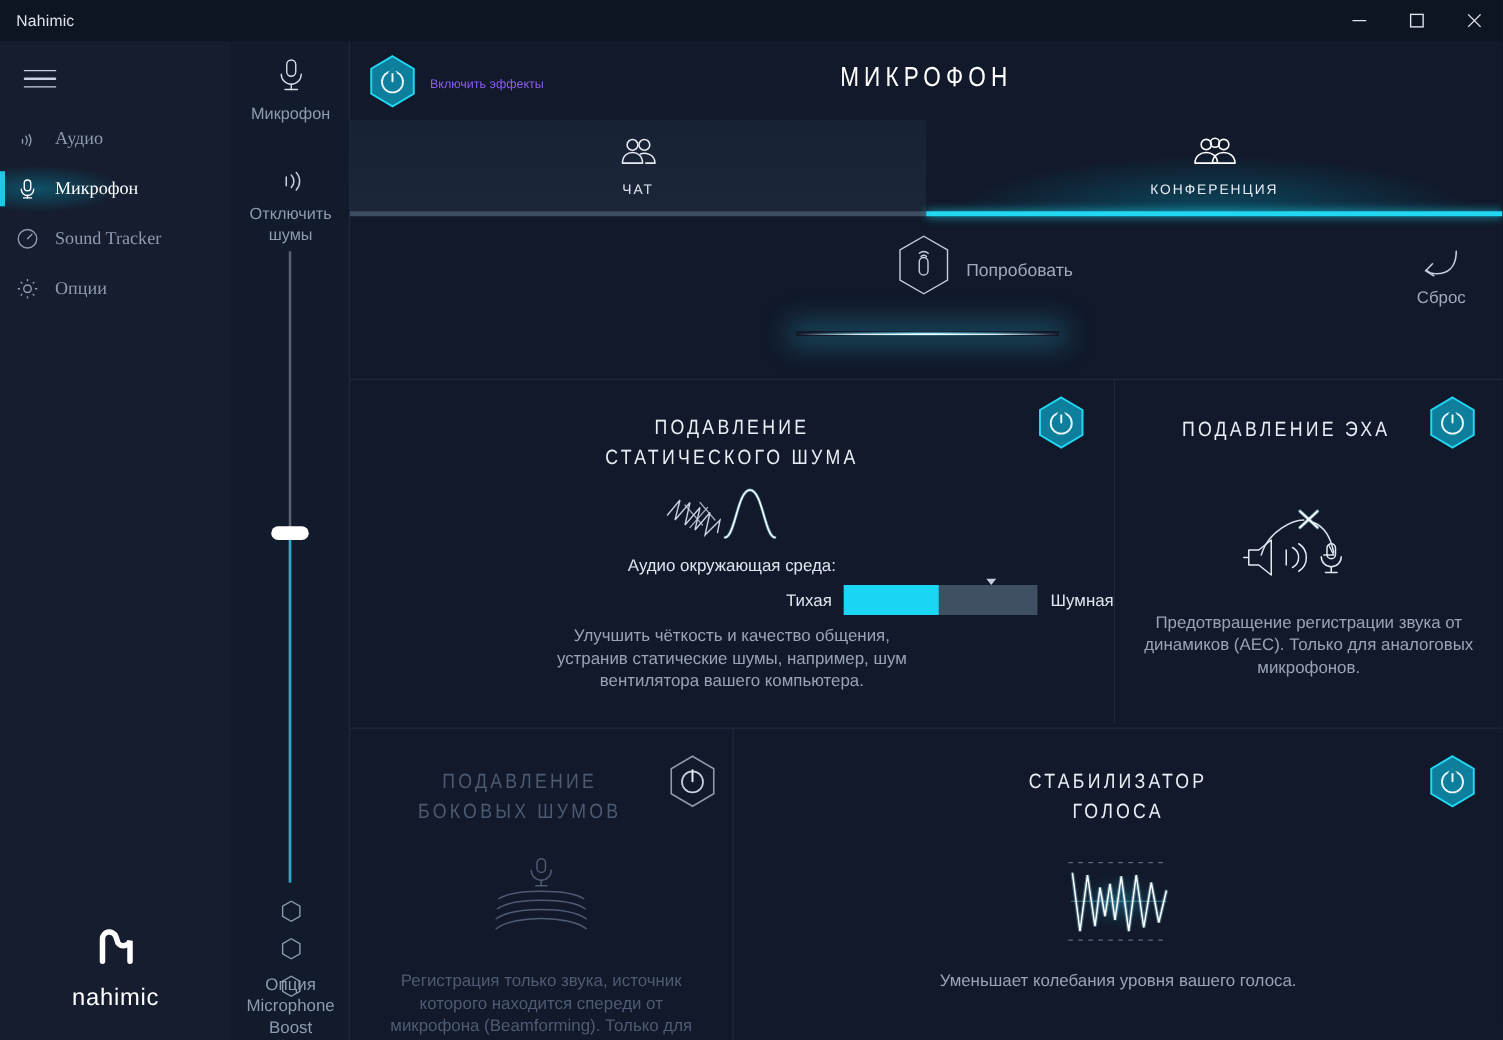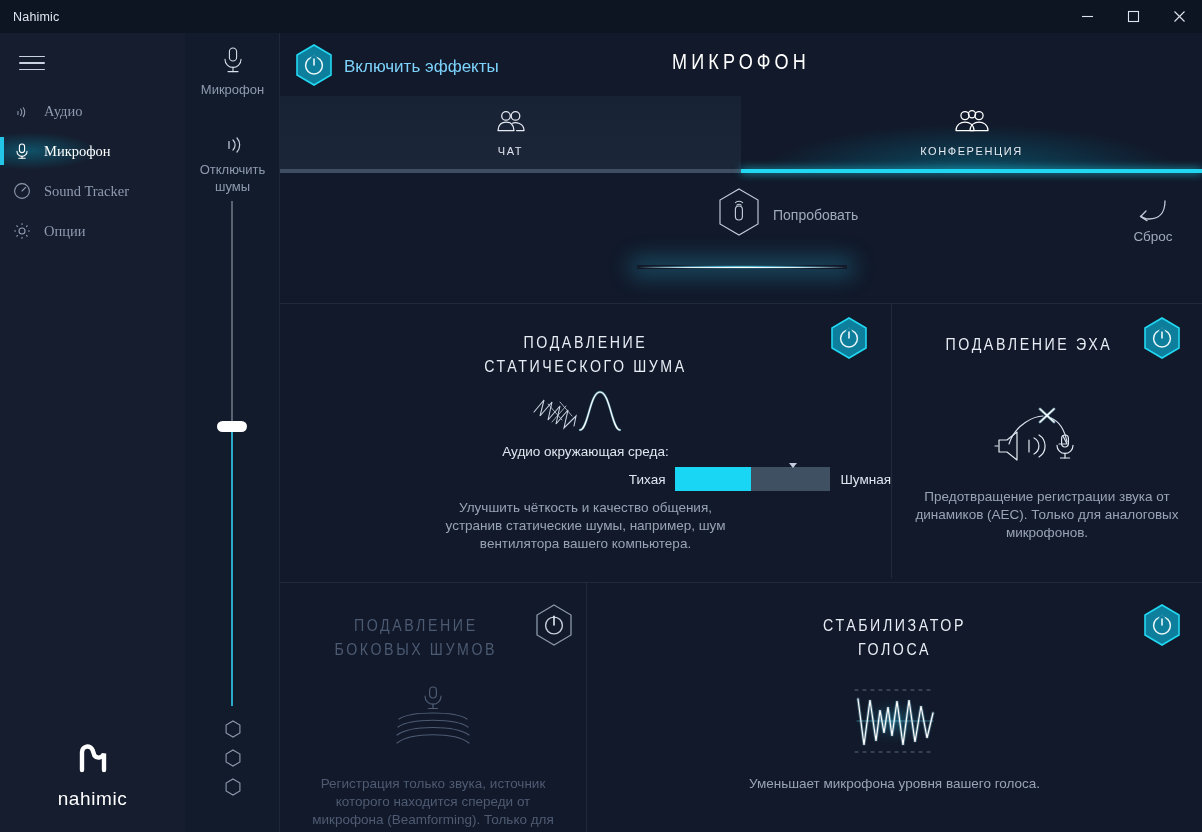--- a/index.html
+++ b/index.html
@@ -85,21 +85,21 @@
   #hexdots { position:absolute; left:0; top:686px; width:95px;
     display:flex; flex-direction:column; align-items:center; gap:5px; }
   #opt-label { position:absolute; left:0; top:746px; width:95px; text-align:center;
     color:#8e9bb0; font-size:13.5px; line-height:17px; }
 
   
   #main { position:absolute; left:280px; top:33px; width:922px; height:799px; background:#11192a; }
 
   #topbar { position:absolute; left:0; top:0; width:922px; height:63px; }
   #enable-fx { position:absolute; left:14px; top:10px; display:flex; align-items:center; gap:10px; }
-  #enable-fx .efx-label { color:#7dd3fc; font-size:17px; }
+  #enable-fx .efx-label { color:#8b5cf6; font-size:10px; }
   #page-title {
     position:absolute; left:0; top:16px; width:922px; text-align:center;
     color:#ffffff; font-size:22px; letter-spacing:5px; font-stretch:condensed;
     font-family:"Liberation Sans Narrow","Liberation Sans",sans-serif;
     transform:scaleX(.82); transform-origin:center;
   }
 
   
   #tabs { position:absolute; left:0; top:63px; width:922px; height:73px; display:flex; }
   .tab {
@@ -288,20 +288,25 @@
             <polygon points="9,2 15.9,6 15.9,14 9,18 2.1,14 2.1,6"></polygon>
           </svg>
       </span>
       <span>
         <svg width="18" height="20" viewBox="0 0 18 20" fill="none" stroke="#8e9bb0" stroke-width="1.1">
             <polygon points="9,2 15.9,6 15.9,14 9,18 2.1,14 2.1,6"></polygon>
           </svg>
       </span>
     </div>
 
+    <div id="opt-label">
+      <span>Опция</span><br>
+      <span>Microphone</span><br>
+      <span>Boost</span>
+    </div>
   </div>
 
   <div id="main">
 
     <div id="topbar">
       <div id="enable-fx">
         <span>
           <svg width="40" height="44" viewBox="0 0 40 44">
             <polygon points="20,2 37,12 37,32 20,42 3,32 3,12" fill="#0d7f9c" stroke="#21d7f2" stroke-width="1.6"></polygon>
             <circle cx="20" cy="22.5" r="8.4" fill="none" stroke="#eaf6fa" stroke-width="1.5"></circle>
@@ -493,19 +498,19 @@
               <radialGradient id="vsglow" cx="50%" cy="50%" r="55%">
                 <stop offset="0%" stop-color="#1f7d9a" stop-opacity=".55"></stop>
                 <stop offset="100%" stop-color="#11192a" stop-opacity="0"></stop>
               </radialGradient>
             </defs>
             <line x1="10" y1="40" x2="86" y2="40" stroke="#59cfe8" stroke-width=".9" opacity=".55"></line>
             <polyline points="11,18 17,64 23,19 29,60 33,29 37,52 41,26 45,55 50,20 56,64 62,19 68,61 74,25 80,57 86,32" fill="none" stroke="#9ae8fb" stroke-width="3" opacity=".35"></polyline>
             <polyline points="11,18 17,64 23,19 29,60 33,29 37,52 41,26 45,55 50,20 56,64 62,19 68,61 74,25 80,57 86,32" fill="none" stroke="#ffffff" stroke-width="1.2"></polyline>
           </svg>
         </div>
-        <div class="pdesc" style="margin:10px auto 0; width:300px">Уменьшает микрофона уровня вашего голоса.</div>
+        <div class="pdesc" style="margin:10px auto 0; width:300px">Уменьшает колебания уровня вашего голоса.</div>
       </div>
     </div>
 
     <div id="env-marker"></div>
   </div>
 </div>
 
 </body></html>

